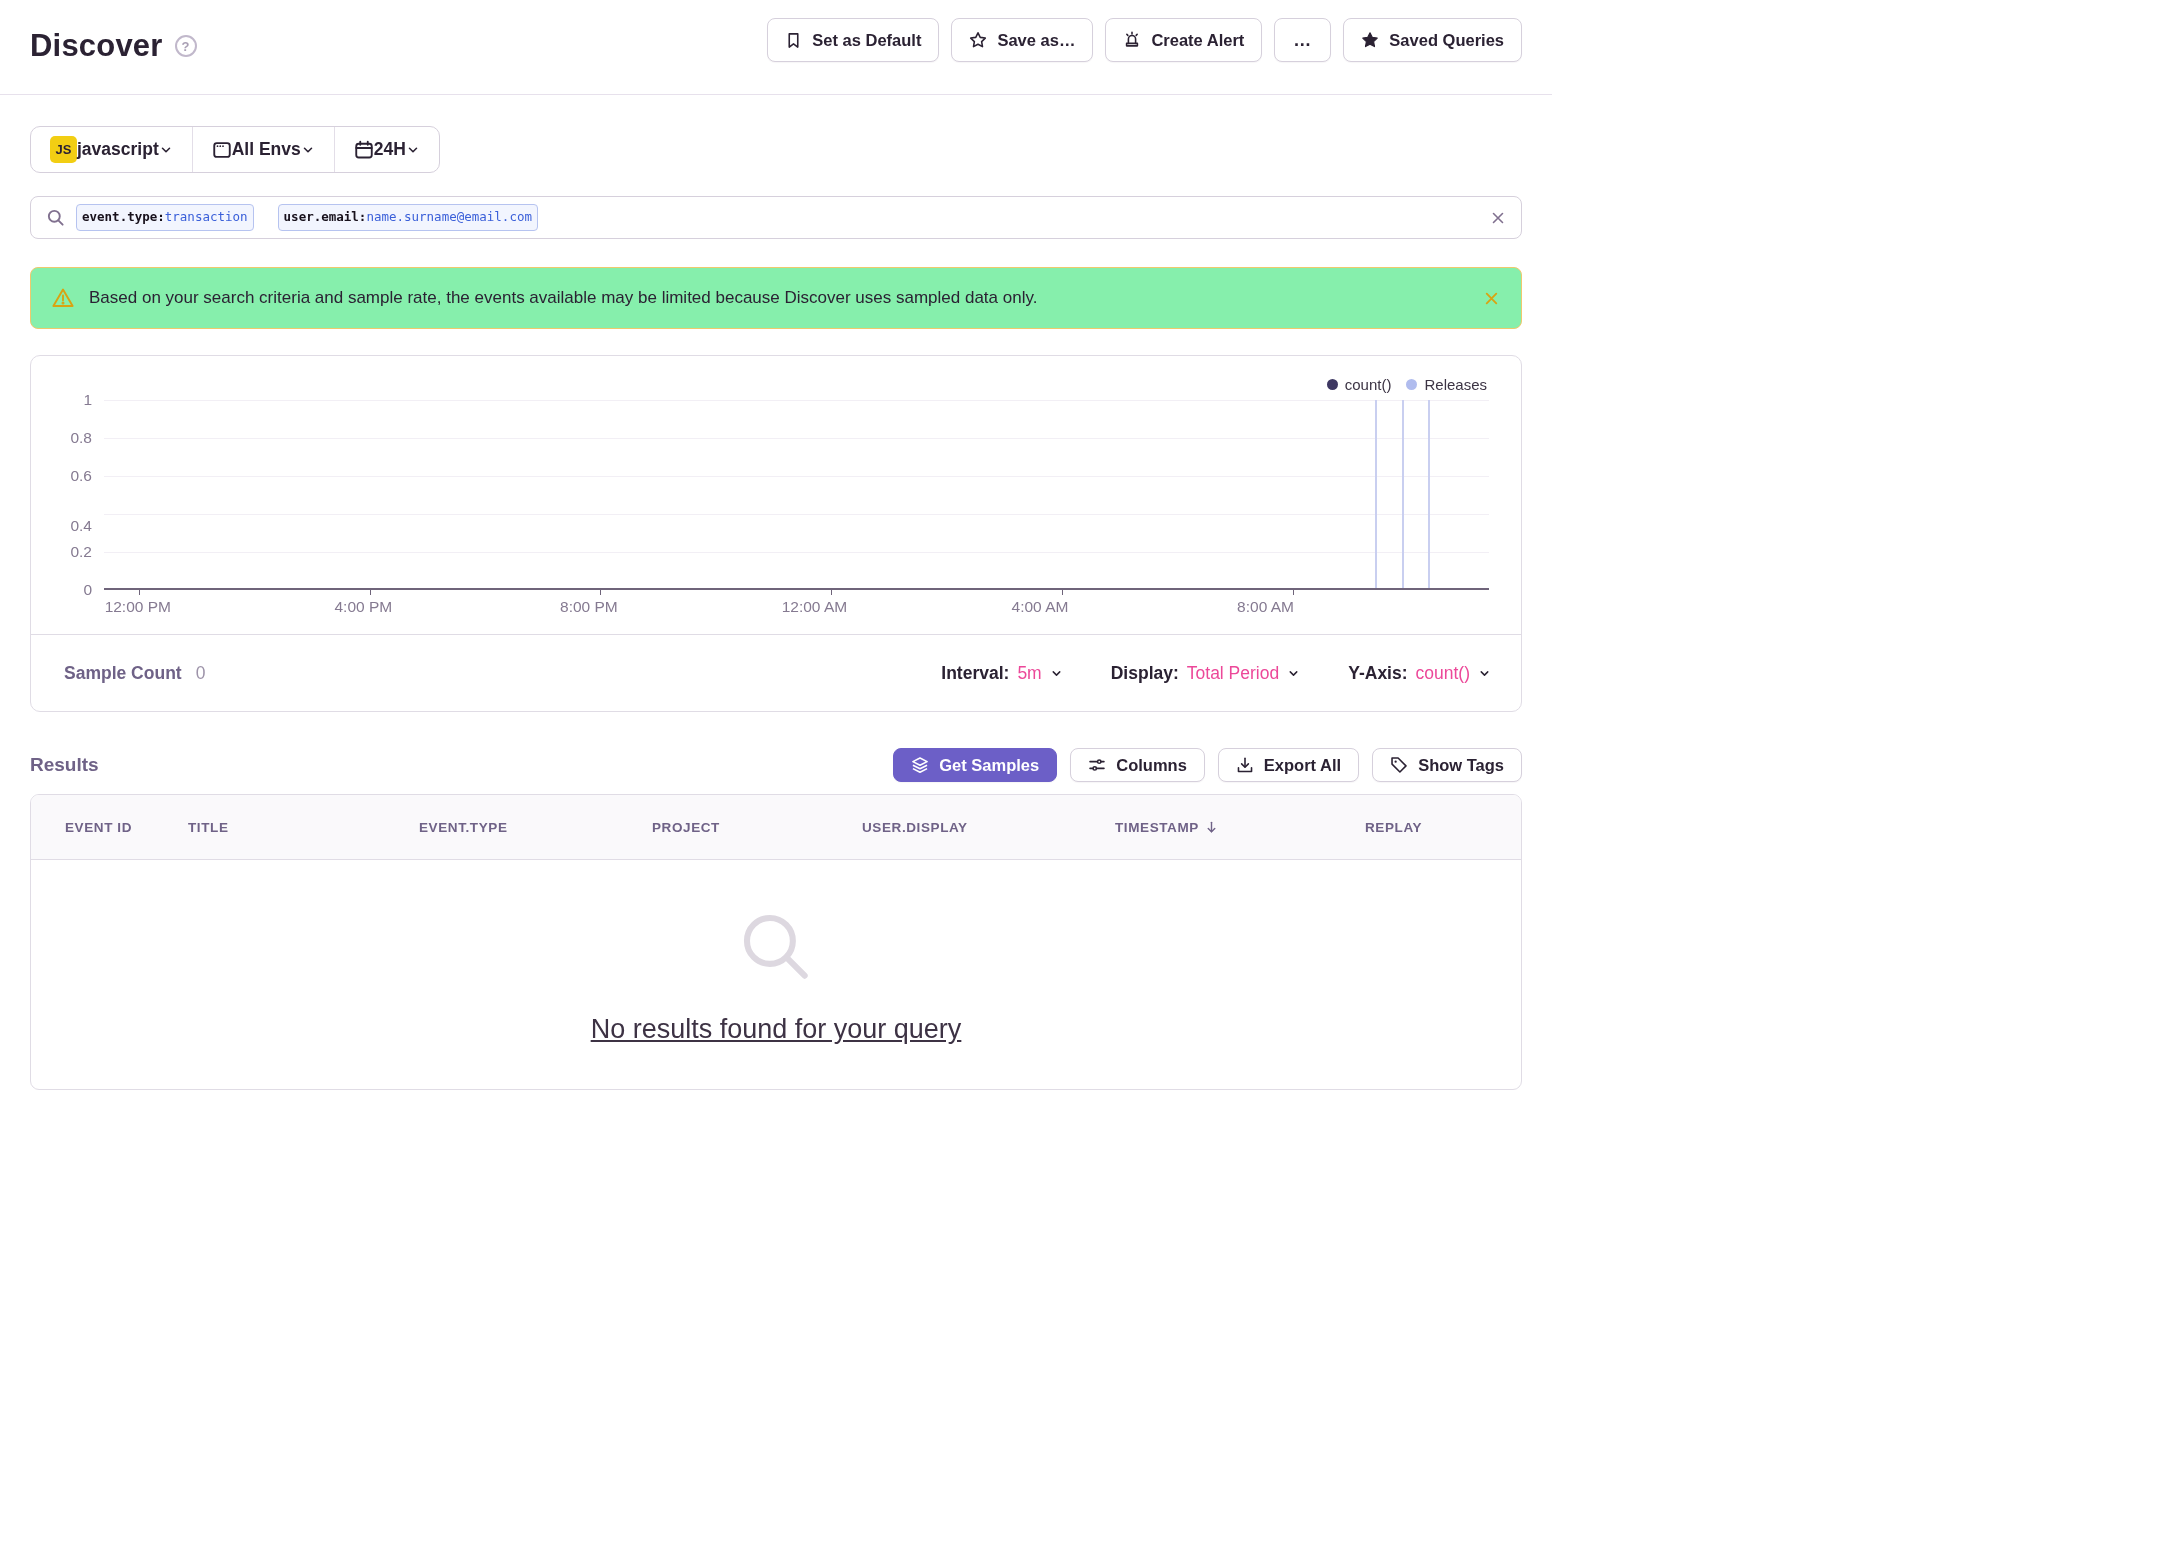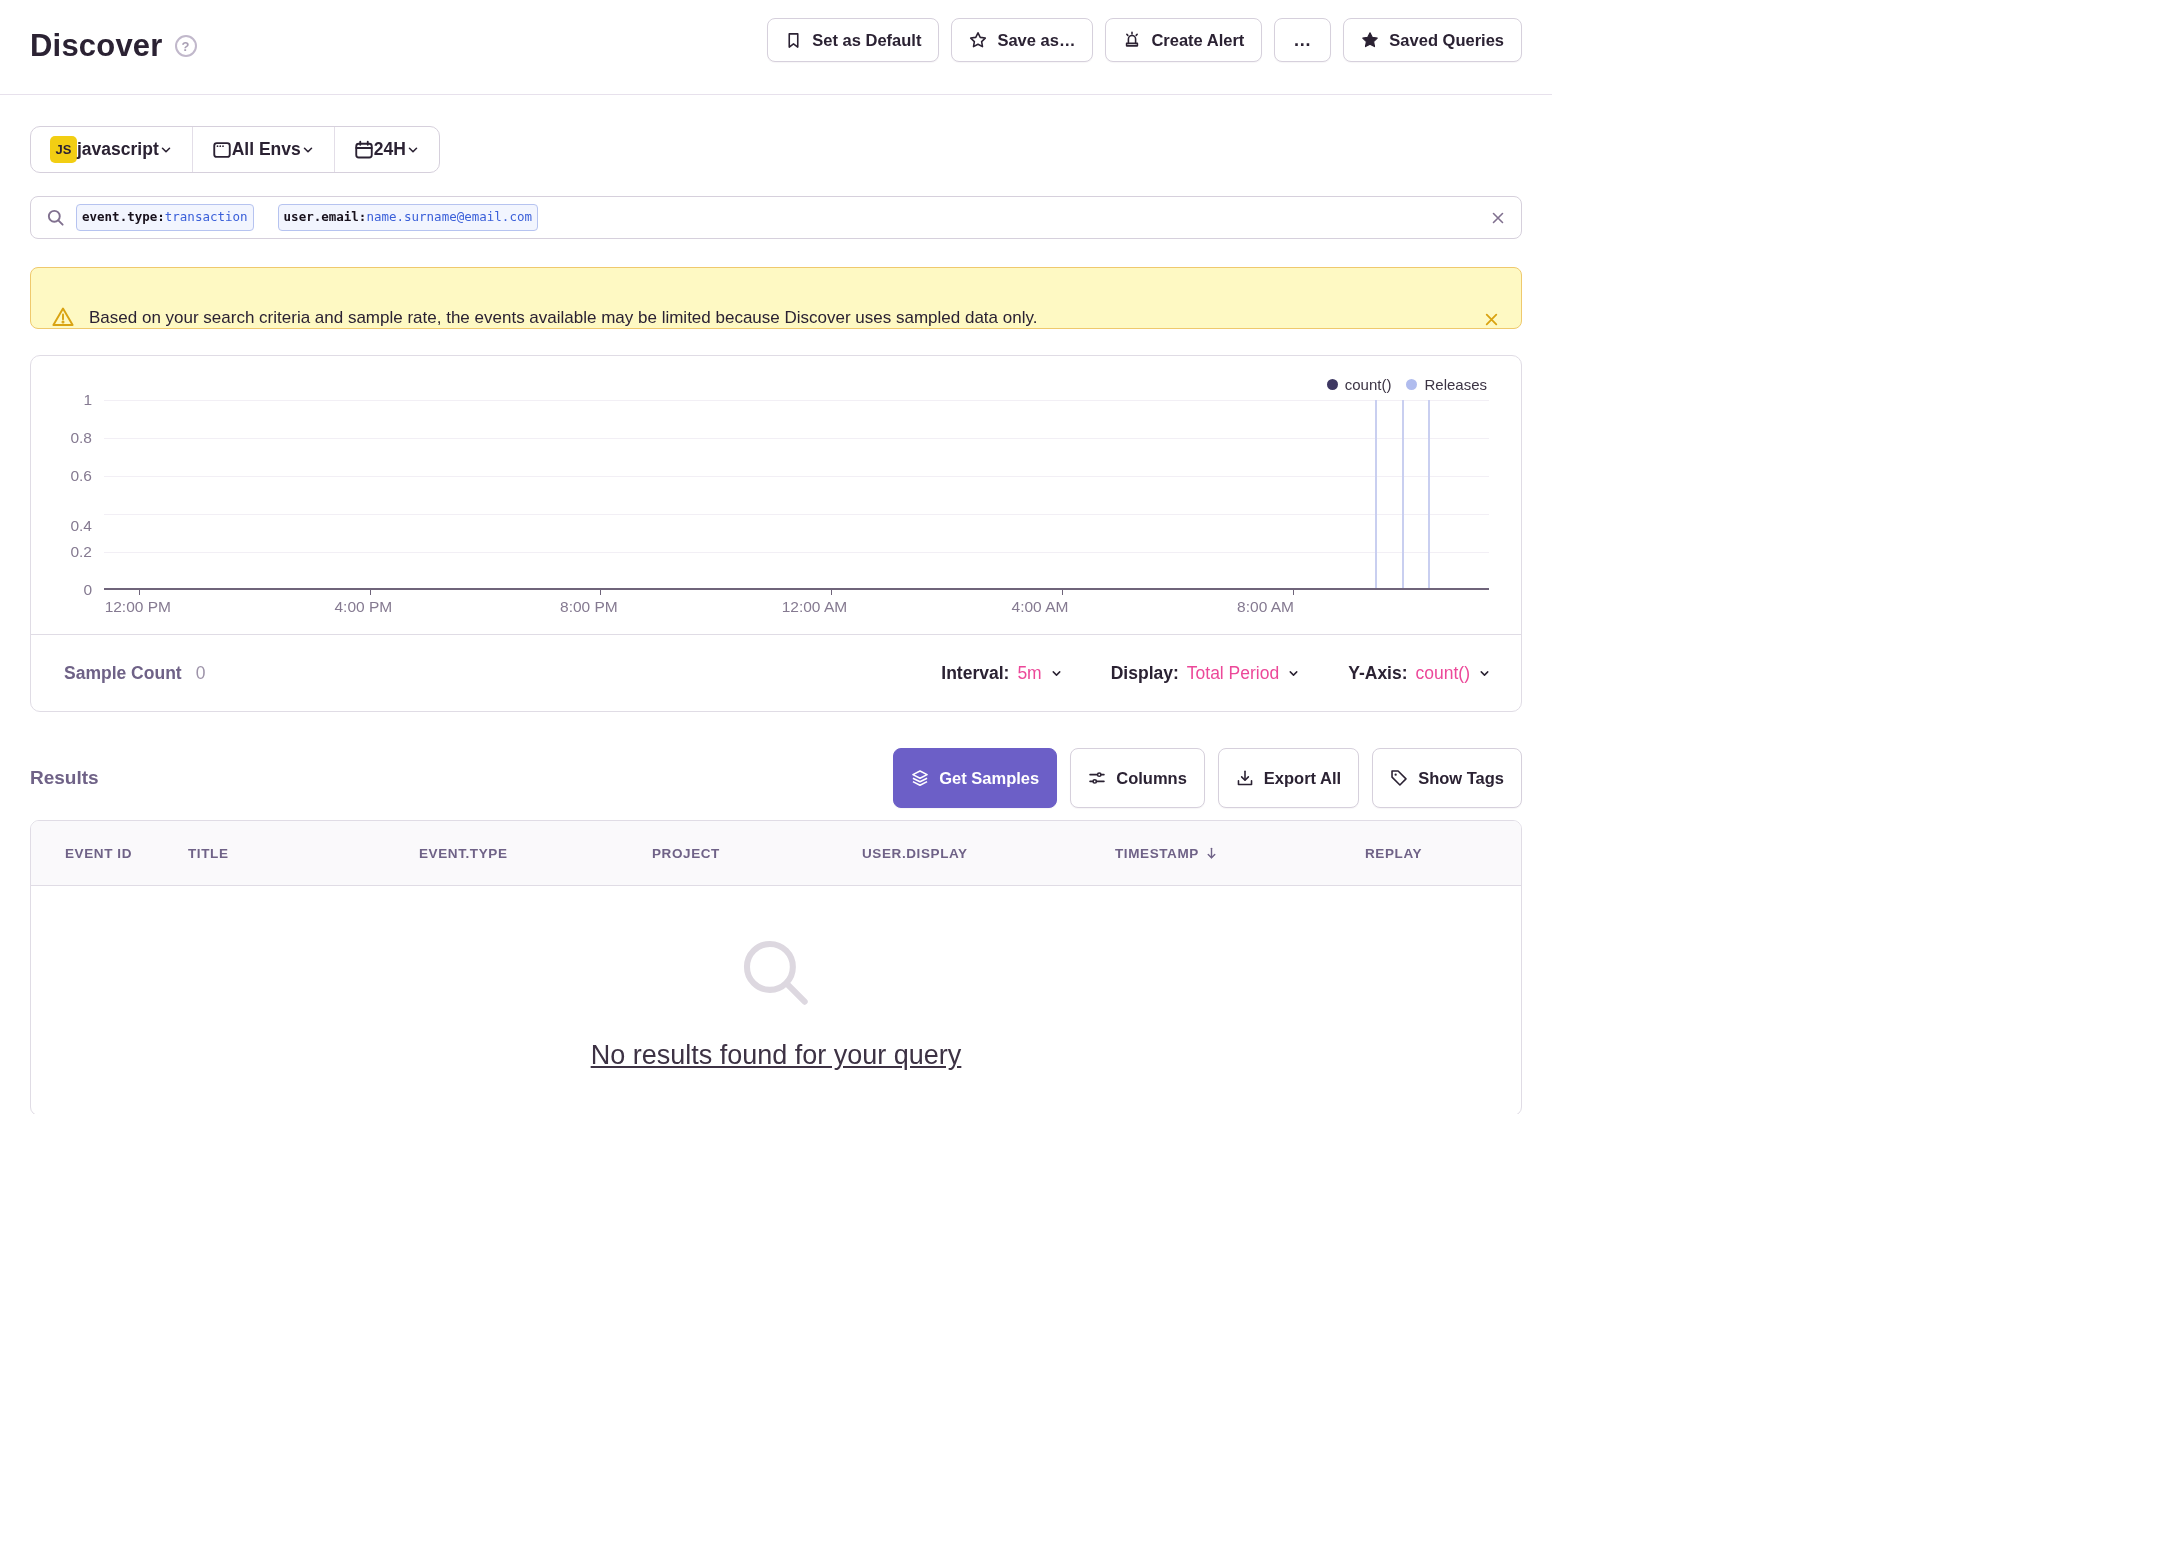--- a/index.html
+++ b/index.html
@@ -82,22 +82,22 @@
     background:#F2F5FE; border:1px solid #B6C3F0; border-radius:4px;
     padding:6px 5px; display:inline-flex; white-space:nowrap;
   }
   .tkey{ color:#18111C; font-weight:700;}
   .tval{ color:#3A5FD9; font-weight:500;}
   .clear-x{ margin-left:auto; color:#80708F; cursor:pointer;}
 
   
   .warn-banner{
     margin-top:28px;
-    display:flex; align-items:flex-end; gap:15px;
-    border:1px solid #EFC96D; background:#fef9c3; border-radius:8px;
+    display:flex; align-items:center; gap:15px;
+    border:1px solid #EFC96D; background:#86efac; border-radius:8px;
     padding:0 21px; height:62px;
     font-size:17px; color:#2B2233;
   }
   .warn-banner .icn{ color:#D9A312; }
   .warn-close{ margin-left:auto; color:#D9A312; cursor:pointer;}
 
   
   .chart-panel{
     margin-top:26px;
     border:1px solid #E0DCE5; border-radius:10px; background:#fff;
@@ -136,21 +136,21 @@
   .footer-controls{ margin-left:auto; display:flex; gap:48px; align-items:flex-start;}
   .f-ctl{ display:flex; align-items:center; gap:8px; font-size:17.5px; cursor:pointer;}
   .f-ctl b{ font-weight:700; color:#2B2233;}
   .f-ctl .val{ color:#ec4899; font-weight:400;}
   .f-ctl .chev{ color:#2B2233; }
 
   
   .results-row{ margin-top:36px; display:flex; align-items:center;}
   .results-title{ font-size:19px; font-weight:700; color:#6F6287;}
   .results-actions{ margin-left:auto; display:flex; gap:13px;}
-  .results-actions .btn{ height:60px; }
+  .results-actions .btn{ height:34px; }
 
   
   .table-panel{
     margin-top:12px;
     border:1px solid #E0DCE5; border-radius:9px; overflow:hidden; background:#fff;
   }
   .thead{
     display:flex; align-items:center;
     height:65px; background:#FAF9FB; border-bottom:1px solid #E0DCE5;
     padding-left:34px;

